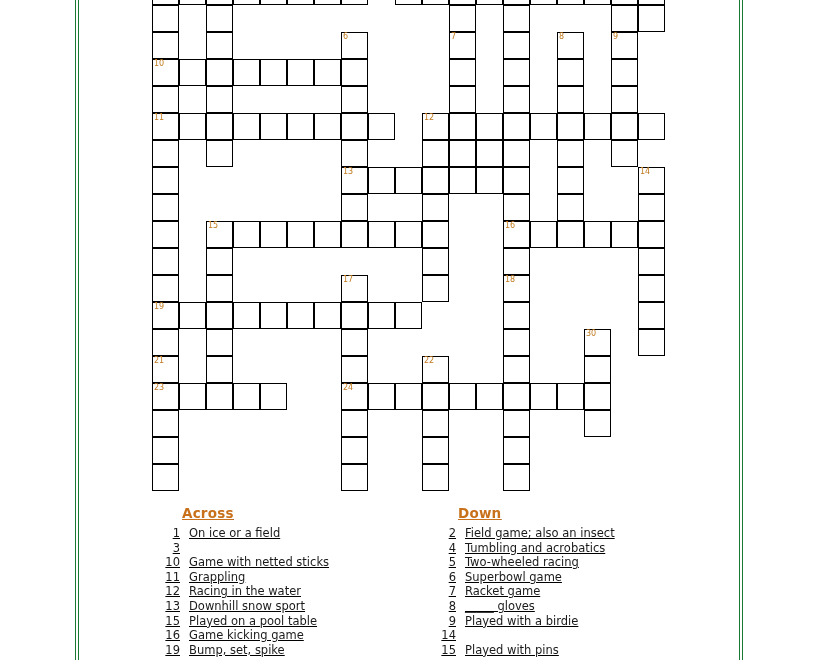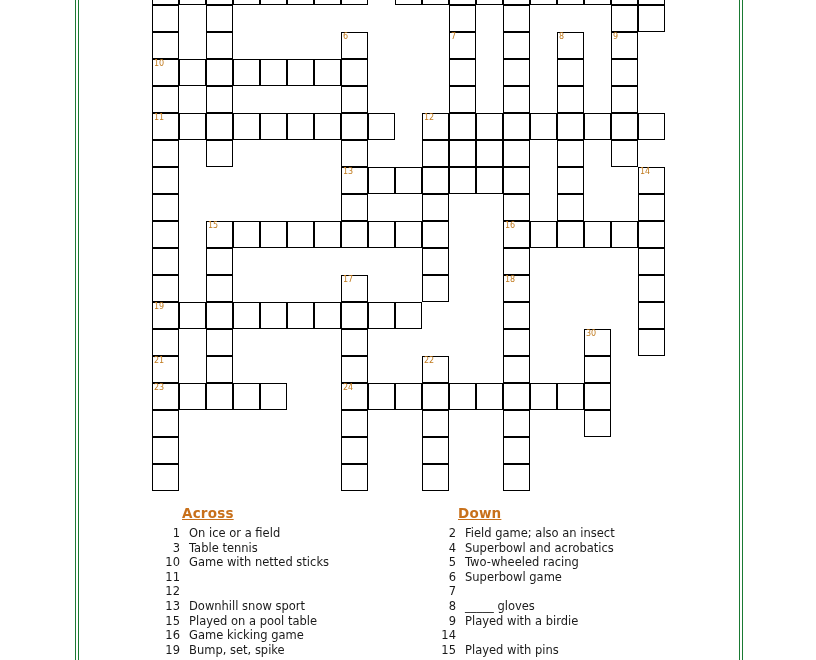--- a/index.html
+++ b/index.html
@@ -18,21 +18,21 @@
   
   #puzzle{position:absolute;left:152px;top:-22px;width:512px;height:513px;}
   .cell{position:absolute;width:27px;height:27px;box-sizing:border-box;
         border:1px solid #000;background:#ffffff;}
   .cell .num{position:absolute;left:1px;top:-1px;font-size:8px;line-height:9px;
              color:#c07a1e;font-family:"DejaVu Sans", sans-serif;}
 
   
   #clues{position:absolute;left:152px;top:505px;width:512px;
          font-family:"DejaVu Sans", sans-serif;}
-  .cols{display:flex;}
+  .cols{display:flex;text-decoration:underline;}
   .col{width:276px;}
   .col.right{width:236px;}
   .hdr{font-size:13.5px;font-weight:bold;color:#c8701a;text-decoration:underline;
        margin:0 0 5px 30px;letter-spacing:.2px;}
   .clue{display:flex;font-size:11.5px;line-height:14.6px;color:#1a1a1a;
         white-space:nowrap;}
   .clue .n{width:28px;text-align:right;padding-right:9px;flex:none;}
   .clue .t{flex:1;}
 </style>
 </head>
@@ -260,31 +260,32 @@
   <div class="cols">
     <div class="col">
       <div class="hdr">Across</div>
       <div id="across-list">
           <div class="clue">
             <span class="n">1</span>
             <span class="t">On ice or a field</span>
           </div>
           <div class="clue">
             <span class="n">3</span>
-            <span class="t">Table tennis</span>
           </div>
           <div class="clue">
             <span class="n">10</span>
             <span class="t">Game with netted sticks</span>
           </div>
           <div class="clue">
             <span class="n">11</span>
+            <span class="t">Grappling</span>
           </div>
           <div class="clue">
             <span class="n">12</span>
+            <span class="t">Racing in the water</span>
           </div>
           <div class="clue">
             <span class="n">13</span>
             <span class="t">Downhill snow sport</span>
           </div>
           <div class="clue">
             <span class="n">15</span>
             <span class="t">Played on a pool table</span>
           </div>
           <div class="clue">
@@ -299,32 +300,33 @@
     </div>
     <div class="col right">
       <div class="hdr">Down</div>
       <div id="down-list">
           <div class="clue">
             <span class="n">2</span>
             <span class="t">Field game; also an insect</span>
           </div>
           <div class="clue">
             <span class="n">4</span>
-            <span class="t">Superbowl and acrobatics</span>
+            <span class="t">Tumbling and acrobatics</span>
           </div>
           <div class="clue">
             <span class="n">5</span>
             <span class="t">Two-wheeled racing</span>
           </div>
           <div class="clue">
             <span class="n">6</span>
             <span class="t">Superbowl game</span>
           </div>
           <div class="clue">
             <span class="n">7</span>
+            <span class="t">Racket game</span>
           </div>
           <div class="clue">
             <span class="n">8</span>
             <span class="t">_____ gloves</span>
           </div>
           <div class="clue">
             <span class="n">9</span>
             <span class="t">Played with a birdie</span>
           </div>
           <div class="clue">

